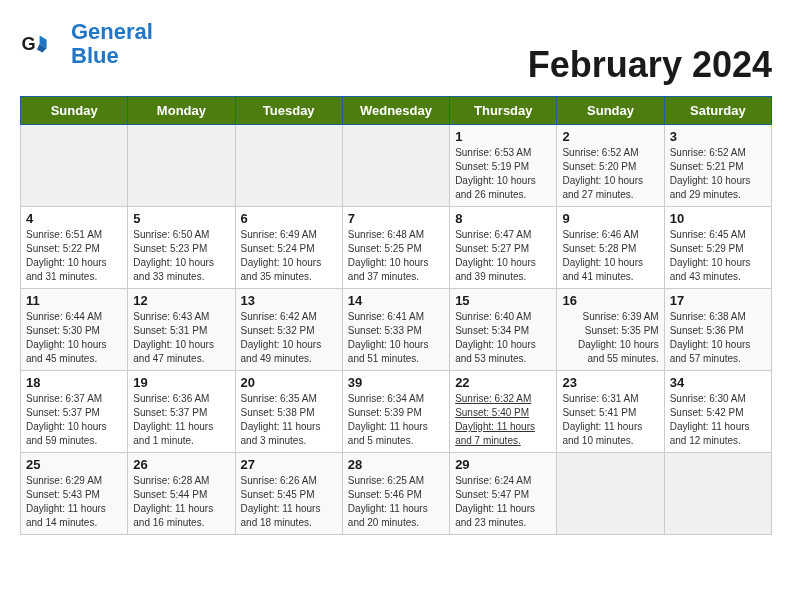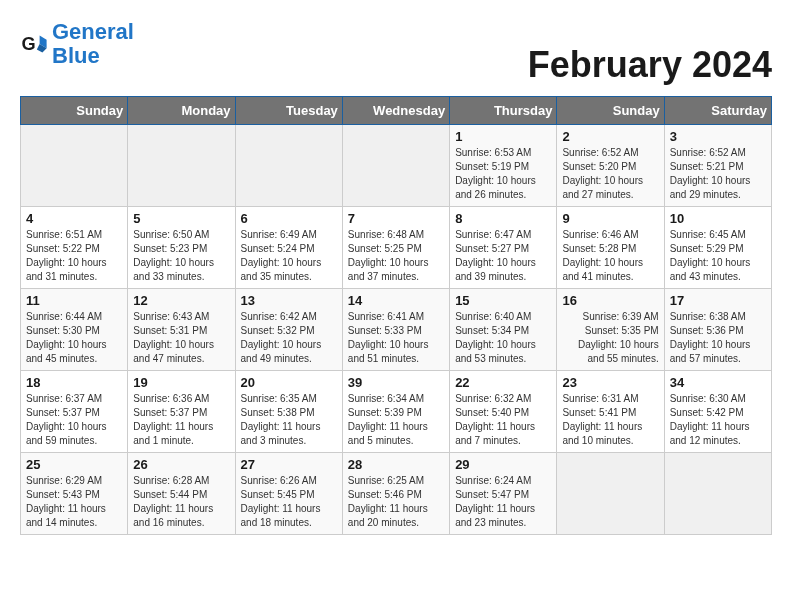--- a/index.html
+++ b/index.html
@@ -19,20 +19,21 @@
     .logo {
       display: flex;
       align-items: center;
       gap: 4px;
     }
     .logo-text {
       font-size: 22px;
       font-weight: bold;
       color: #1a1a1a;
       line-height: 1.1;
+      margin-left: 19px;
     }
     .logo-text span {
       color: #2176c7;
     }
     .logo-icon {
       width: 28px;
       height: 28px;
     }
     .title-block {
       text-align: right;
@@ -46,24 +47,24 @@
     .subtitle {
       font-size: 16px;
       color: #555;
     }
     table {
       width: 100%;
       border-collapse: collapse;
       font-size: 11px;
     }
     thead tr th {
-      background-color: #737373;
+      background-color: #4d7c0f;
       color: #fff;
       padding: 6px 4px;
-      text-align: right;
+      text-align: center;
       font-size: 13px;
       font-weight: bold;
       border: 1px solid #1a5fa0;
     }
     tbody tr td {
       border: 1px solid #ccc;
       padding: 4px 5px;
       vertical-align: top;
       width: calc(100% / 7);
       min-height: 70px;
@@ -278,21 +279,21 @@
         </td>
         <td>
           <span class="day-num">39</span>
           <div class="day-detail" style="white-space: pre-line;">Sunrise: 6:34 AM
 Sunset: 5:39 PM
 Daylight: 11 hours
 and 5 minutes.</div>
         </td>
         <td>
           <span class="day-num">22</span>
-          <div class="day-detail" style="white-space: pre-line;">Sunrise: 6:32 AM
+          <div class="day-detail" style="white-space: pre-line; text-decoration: underline;">Sunrise: 6:32 AM
 Sunset: 5:40 PM
 Daylight: 11 hours
 and 7 minutes.</div>
         </td>
         <td>
           <span class="day-num">23</span>
           <div class="day-detail" style="white-space: pre-line;">Sunrise: 6:31 AM
 Sunset: 5:41 PM
 Daylight: 11 hours
 and 10 minutes.</div>

